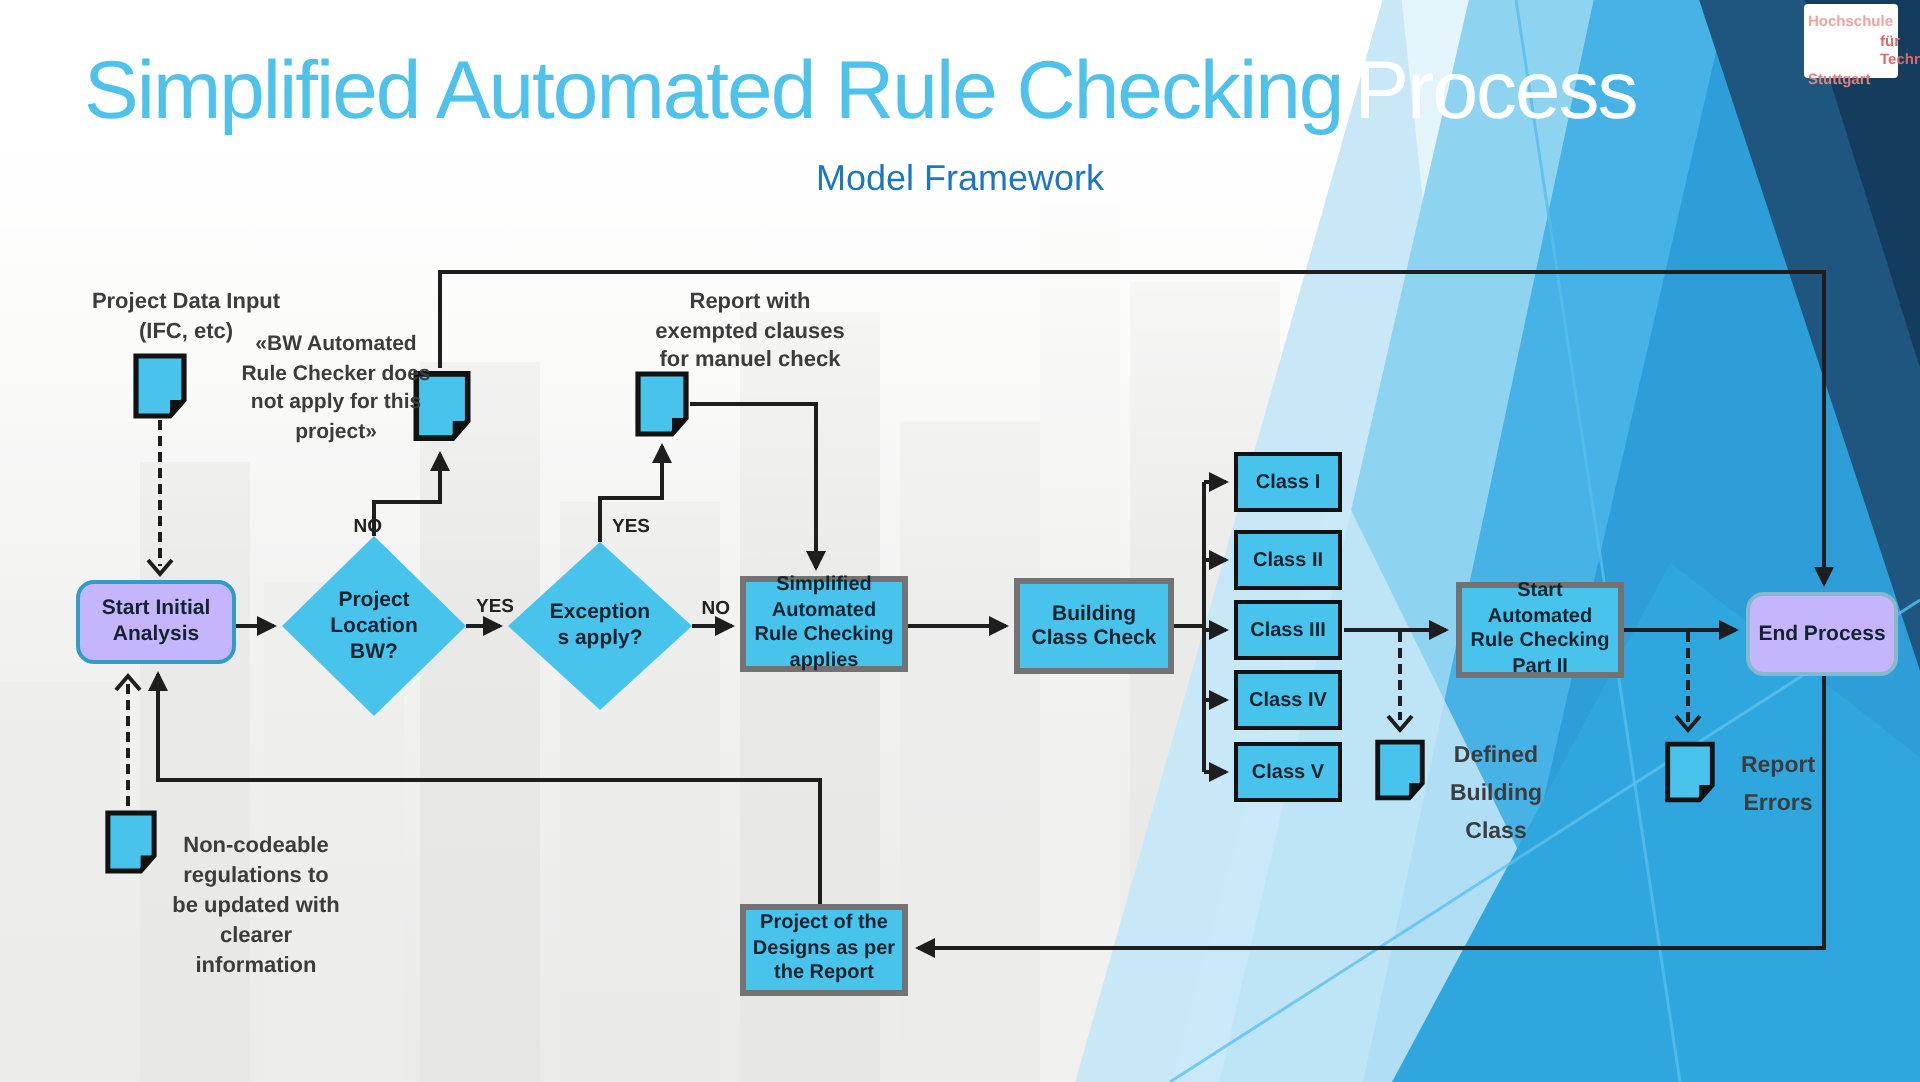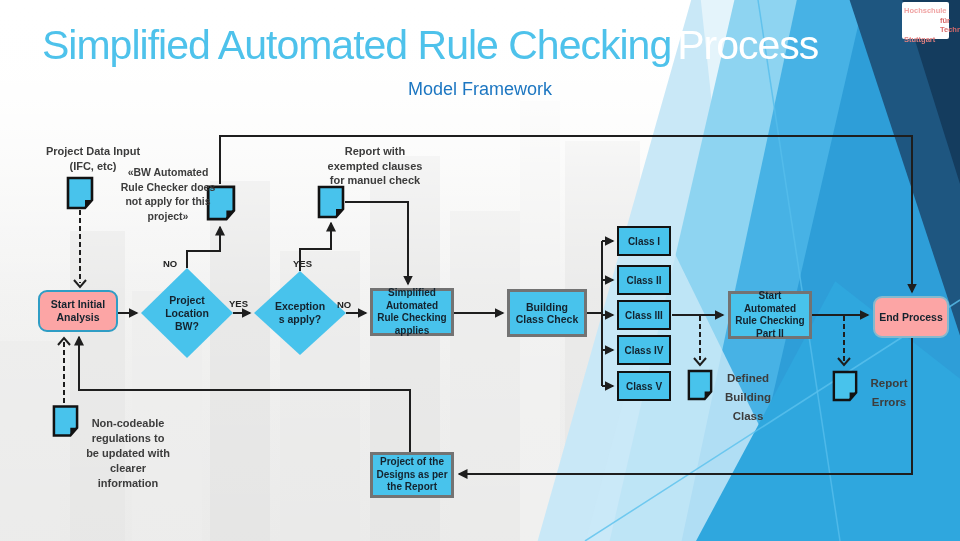--- a/index.html
+++ b/index.html
@@ -26,30 +26,30 @@
   .title .accent{color:#ffffff;padding-left:6px;}
   .subtitle{left:0;top:79px;width:960px;text-align:center;font-size:18px;color:#1c76c1;}
   .logo{left:902px;top:2px;width:47px;height:37px;background:#fff;border-radius:2px;
         font-size:7.5px;font-weight:bold;line-height:9.5px;text-align:left;padding:4px 0 0 2px;box-sizing:border-box;}
   .logo span{display:block;}
   .logo .l1{color:#f0a3a3;} .logo .l2{color:#d96a6a;padding-left:36px;} .logo .l3{color:#e07f7f;}
   
   .node{position:absolute;display:flex;align-items:center;justify-content:center;text-align:center;
         font-weight:bold;color:#14232e;box-sizing:border-box;}
   .proc{background:#48c3ec;border:3px solid #737373;font-size:10px;line-height:12.5px;padding:2px;}
-  .term{background:#fca5a5;border-radius:9px;font-size:10.5px;line-height:13px;}
+  .term{background:#c4b5fd;border-radius:9px;font-size:10.5px;line-height:13px;}
   .term-start{border:2px solid #2f9dc5;}
   .term-end{border:2px solid #86b9cd;}
   .diamond{background:#48c3ec;clip-path:polygon(50% 0,100% 50%,50% 100%,0 50%);
            font-size:10.5px;line-height:13px;flex-direction:column;}
   .classbox{background:#48c3ec;border:2.5px solid #121212;font-size:10px;}
   .doc{position:absolute;}
   .doc svg{display:block;width:100%;height:100%;}
   .note{position:absolute;font-size:11px;line-height:15px;font-weight:bold;color:#3c3c3c;text-align:center;}
-  .edgelabel{position:absolute;font-size:9.5px;font-weight:bold;color:#222;text-align:left;}
+  .edgelabel{position:absolute;font-size:9.5px;font-weight:bold;color:#222;text-align:right;}
   .connectors{left:0;top:0;pointer-events:none;}
 </style>
 </head>
 <body>
 
 <div class="slide">
 
   <div class="abs bg-base"></div>
   <div>
     <div class="bldg" style="left:0;width:60px;height:200px;background:#e8e8e7;"></div>

